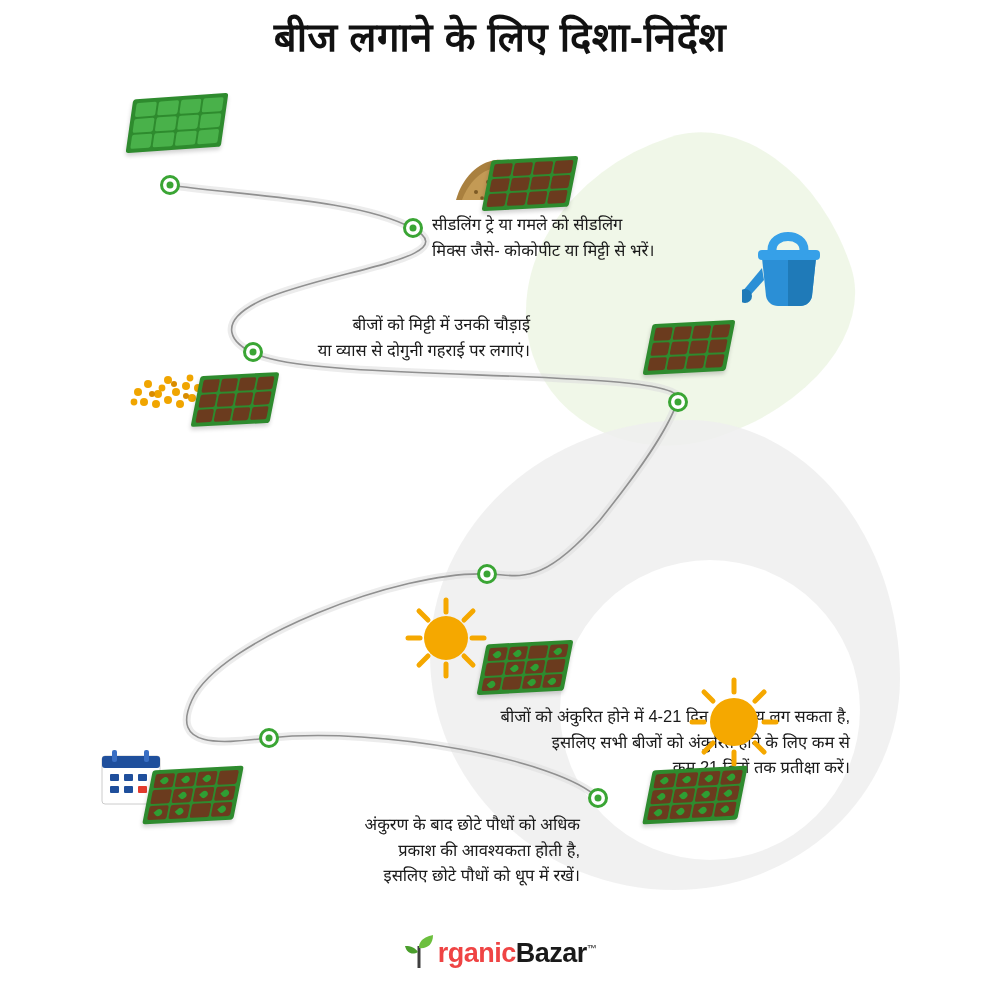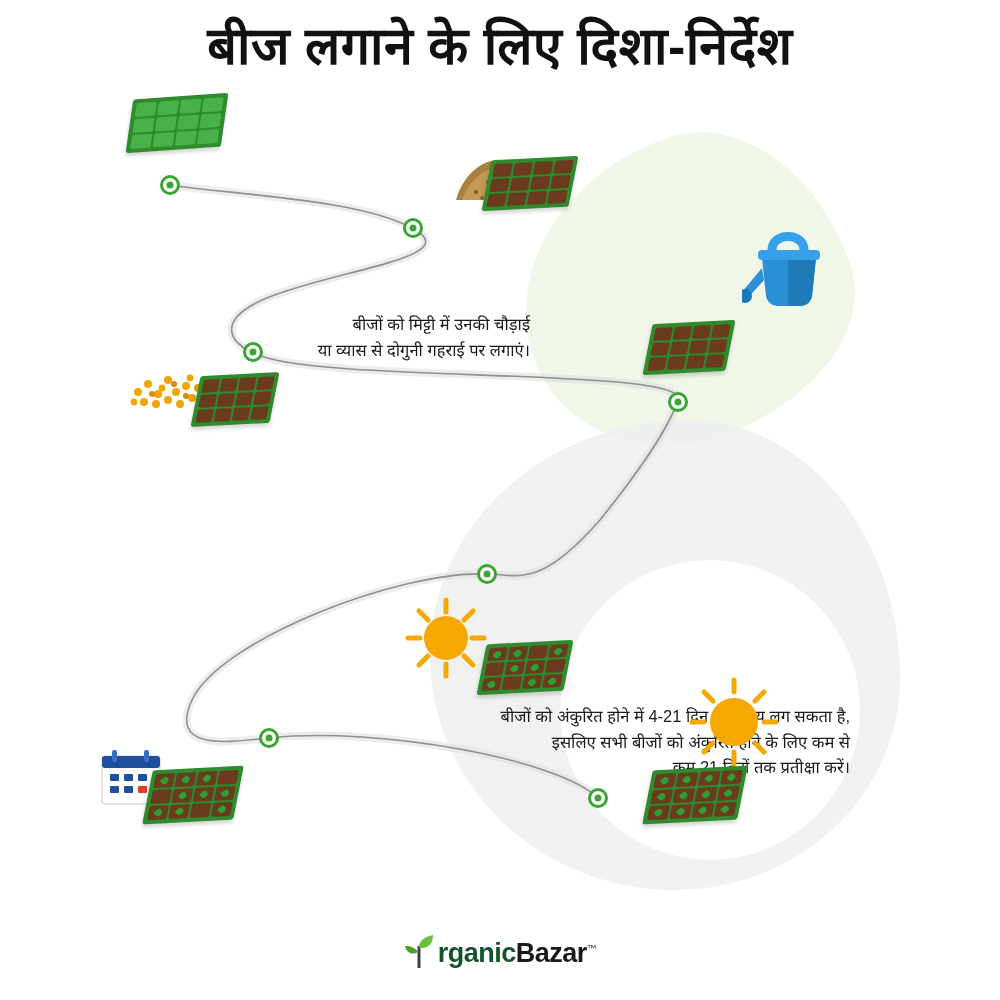--- a/index.html
+++ b/index.html
@@ -31,21 +31,21 @@
     left:560px;top:560px;width:300px;height:300px;
     background:#ffffff;
     border-radius:50%;
     opacity:.95;
   }
 
   
   .title{
     position:absolute;left:0;top:8px;width:1000px;
     text-align:center;
-    font-size:52px;
+    font-size:40px;
     font-weight:bold;
     color:#111111;
     letter-spacing:.5px;
   }
 
   
   .path-svg{position:absolute;left:0;top:0;width:1000px;height:1000px;}
 
   
   .step-text{
@@ -101,21 +101,21 @@
   .seeds{position:absolute;}
 
   
   .logo{
     position:absolute;left:0;bottom:28px;width:1000px;text-align:center;
   }
   .logo-inner{display:inline-flex;align-items:center;gap:4px;}
   .logo-text{
     font-size:27px;font-weight:bold;color:#1a1a1a;letter-spacing:-.5px;
   }
-  .logo-text .g{color:#14532d;}
+  .logo-text .g{color:#ef4444;}
   .logo-tm{font-size:10px;vertical-align:super;color:#555;}
 </style>
 </head>
 <body>
 
 <div id="stage">
 
   <div class="blob blob-green"></div>
   <div class="blob blob-grey"></div>
   <div class="blob blob-grey2"></div>
@@ -185,20 +185,22 @@
         <div class="cell soil"></div>
         <div class="cell soil"></div>
         <div class="cell soil"></div>
       <div class="cell soil"></div>
         <div class="cell soil"></div>
         <div class="cell soil"></div>
         <div class="cell soil"></div>
     </div>
   </div>
   <div class="node" style="left:403px;top:218px;"></div>
+  <div class="step-text t-left" style="left:432px;top:212px;width:330px;">सीडलिंग ट्रे या गमले को सीडलिंग
+मिक्स जैसे- कोकोपीट या मिट्टी से भरें।</div>
 
   <div class="seeds" style="left:128px;top:362px;">
     <svg width="86" height="48" viewBox="0 0 86 48">
       <g fill="#f0a500">
         <circle cx="10" cy="30" r="4"></circle>
           <circle cx="20" cy="22" r="4"></circle>
           <circle cx="30" cy="32" r="4"></circle>
         <circle cx="40" cy="18" r="4"></circle>
           <circle cx="48" cy="30" r="4"></circle>
           <circle cx="58" cy="24" r="4"></circle>
@@ -362,20 +364,23 @@
         <div class="cell soil sprout"></div>
         <div class="cell soil sprout"></div>
         <div class="cell soil sprout"></div>
       <div class="cell soil sprout"></div>
         <div class="cell soil sprout"></div>
         <div class="cell soil sprout"></div>
         <div class="cell soil sprout"></div>
     </div>
   </div>
   <div class="node" style="left:588px;top:788px;"></div>
+  <div class="step-text t-right" style="left:230px;top:812px;width:350px;">अंकुरण के बाद छोटे पौधों को अधिक
+प्रकाश की आवश्यकता होती है,
+इसलिए छोटे पौधों को धूप में रखें।</div>
 
   <div class="logo">
     <span class="logo-inner">
       <span>
         <svg width="30" height="34" viewBox="0 0 30 34">
           <path d="M15,34 L15,12" stroke="#3f3f3f" stroke-width="3" fill="none"></path>
           <path d="M15,14 C15,4 25,2 29,1 C29,11 23,15 15,14 Z" fill="#6cbf3e"></path>
           <path d="M14,18 C10,12 4,12 1,12 C3,20 9,21 14,18 Z" fill="#4a9e2c"></path>
         </svg>
       </span>

